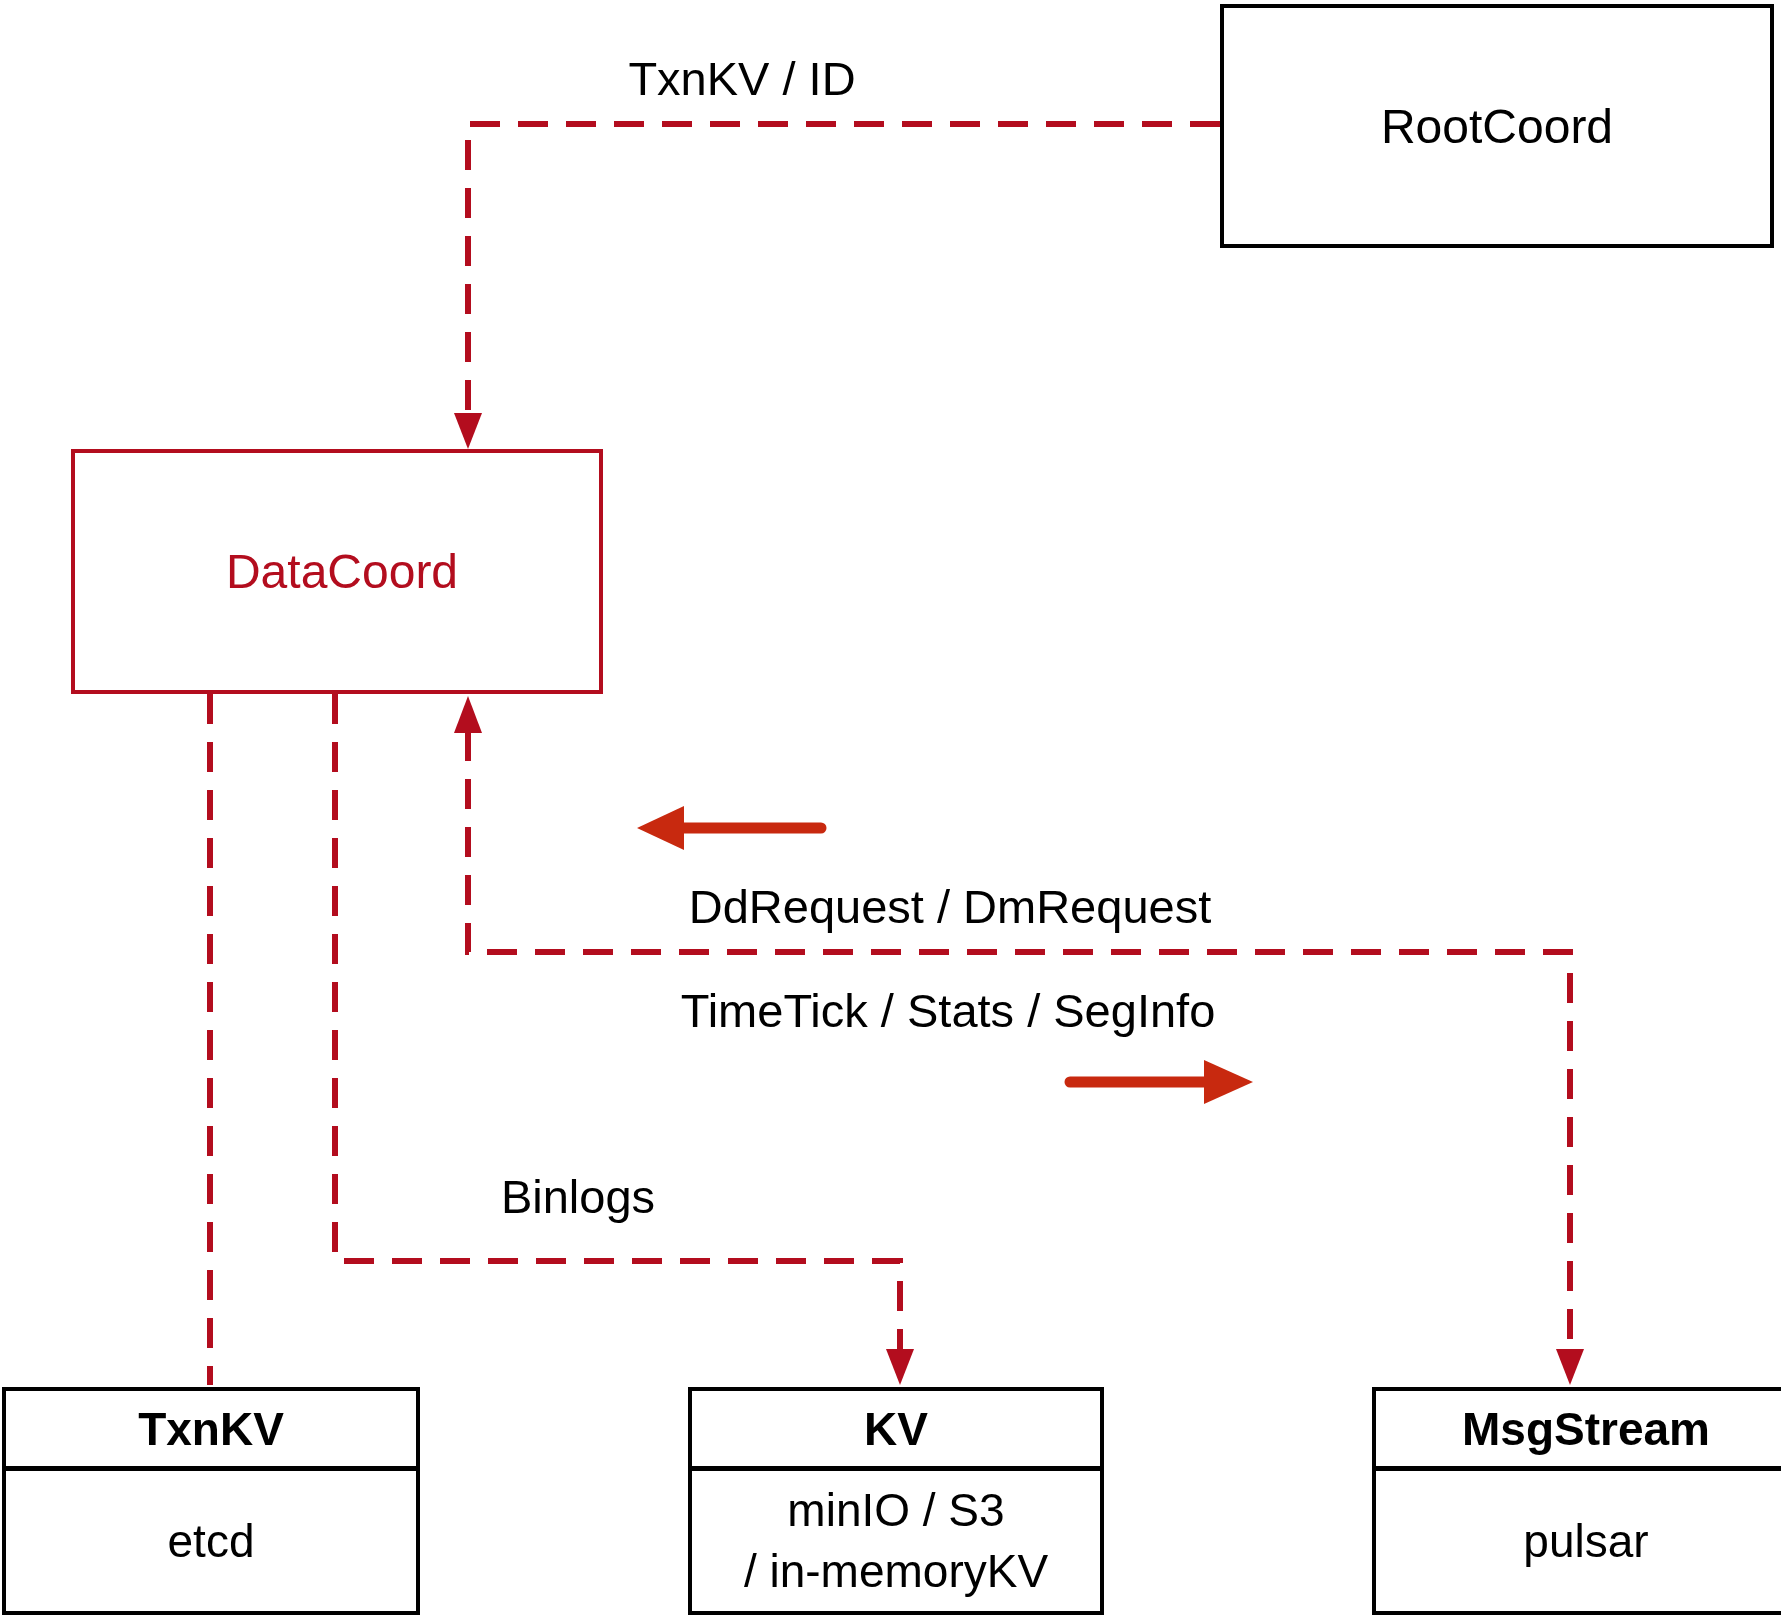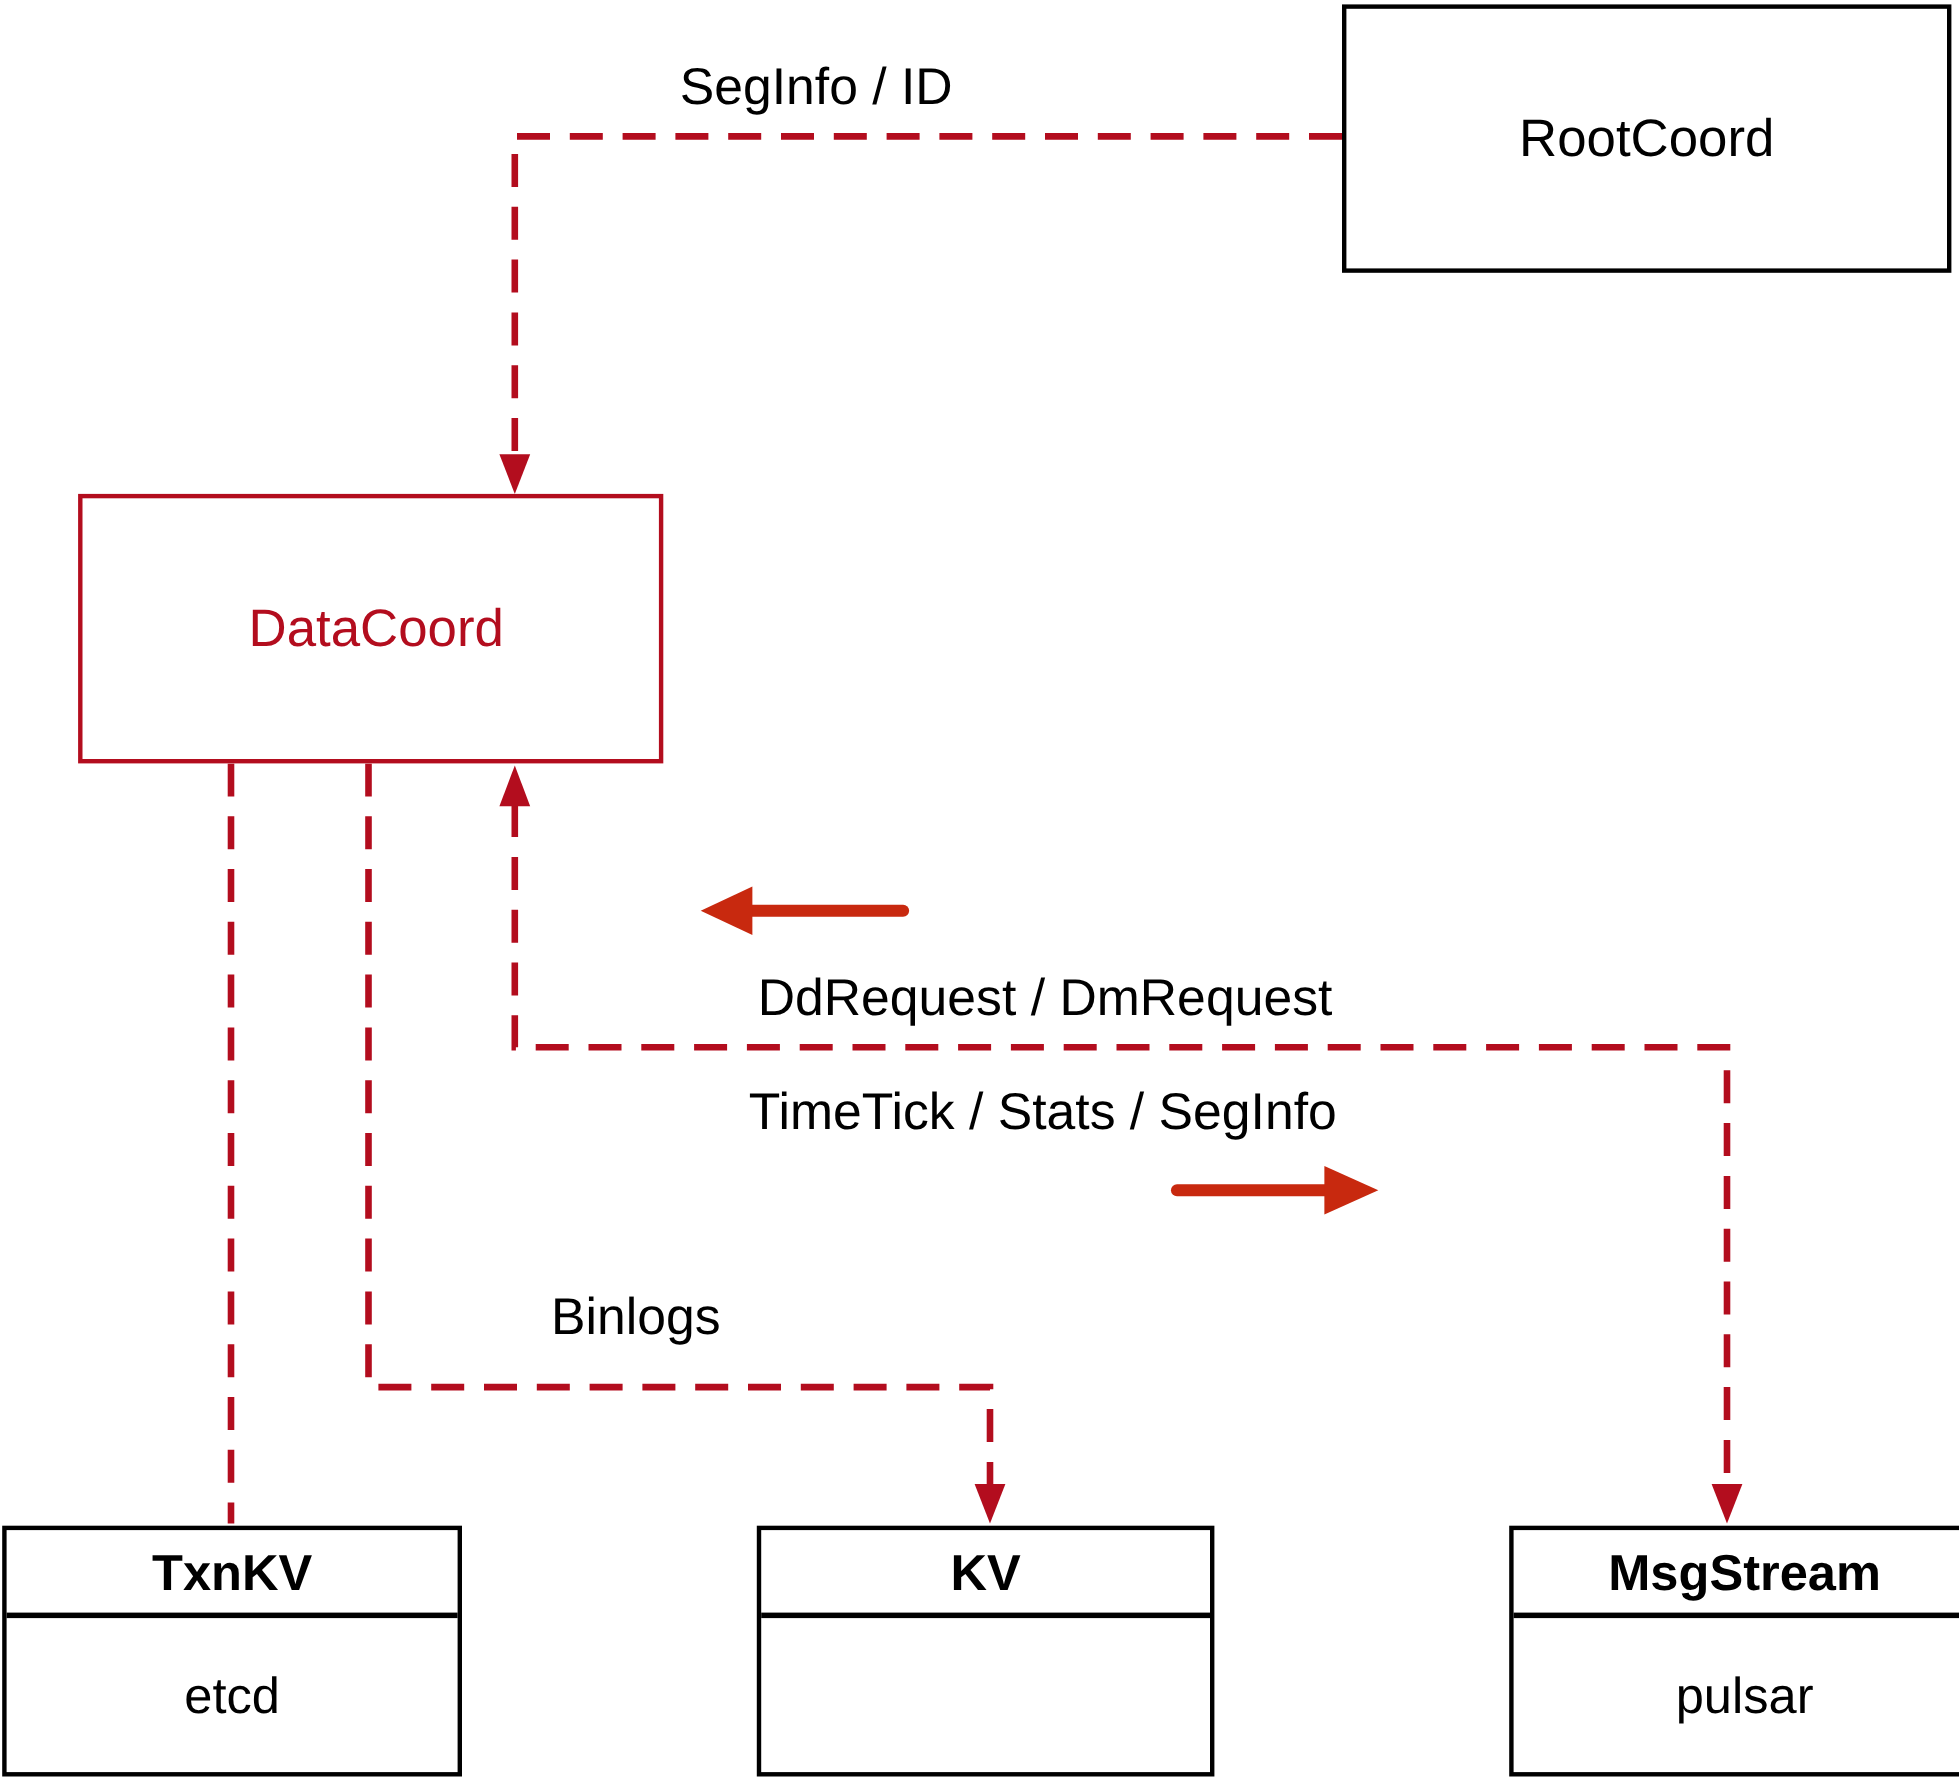--- a/index.html
+++ b/index.html
@@ -76,21 +76,21 @@
     <polygon points="468,696 454,733 482,733" fill="#b30d1e"></polygon>
     <polygon points="1570,1385 1556,1349 1584,1349" fill="#b30d1e"></polygon>
 
     <path d="M 821 828 H 682" fill="none" stroke-linecap="round" stroke-width="11" stroke="#c8290f"></path>
     <polygon points="637,828 684,806 684,850" fill="#c8290f"></polygon>
 
     <path d="M 1070 1082 H 1206" fill="none" stroke-linecap="round" stroke-width="11" stroke="#c8290f"></path>
     <polygon points="1253,1082 1204,1060 1204,1104" fill="#c8290f"></polygon>
   </svg>
 
-  <div class="edge-label lbl-schema">SegInfo / ID</div>
+  <div class="edge-label lbl-schema">TxnKV / ID</div>
   <div class="edge-label lbl-dd">DdRequest / DmRequest</div>
   <div class="edge-label lbl-tt">TimeTick / Stats / SegInfo</div>
   <div class="edge-label lbl-binlogs">Binlogs</div>
 
   <div class="node n-root">
     <span>RootCoord</span>
   </div>
 
   <div class="node n-data">
     <span>DataCoord</span>
@@ -98,20 +98,24 @@
 
   <div class="store s-txn">
     <div class="hd">TxnKV</div>
     <div class="bd">
       <span>etcd</span>
     </div>
   </div>
 
   <div class="store s-kv">
     <div class="hd">KV</div>
+    <div class="bd">
+      <span>minIO / S3</span>
+      <span>/ in-memoryKV</span>
+    </div>
   </div>
 
   <div class="store s-msg">
     <div class="hd">MsgStream</div>
     <div class="bd">
       <span>pulsar</span>
     </div>
   </div>
 
 </div>

